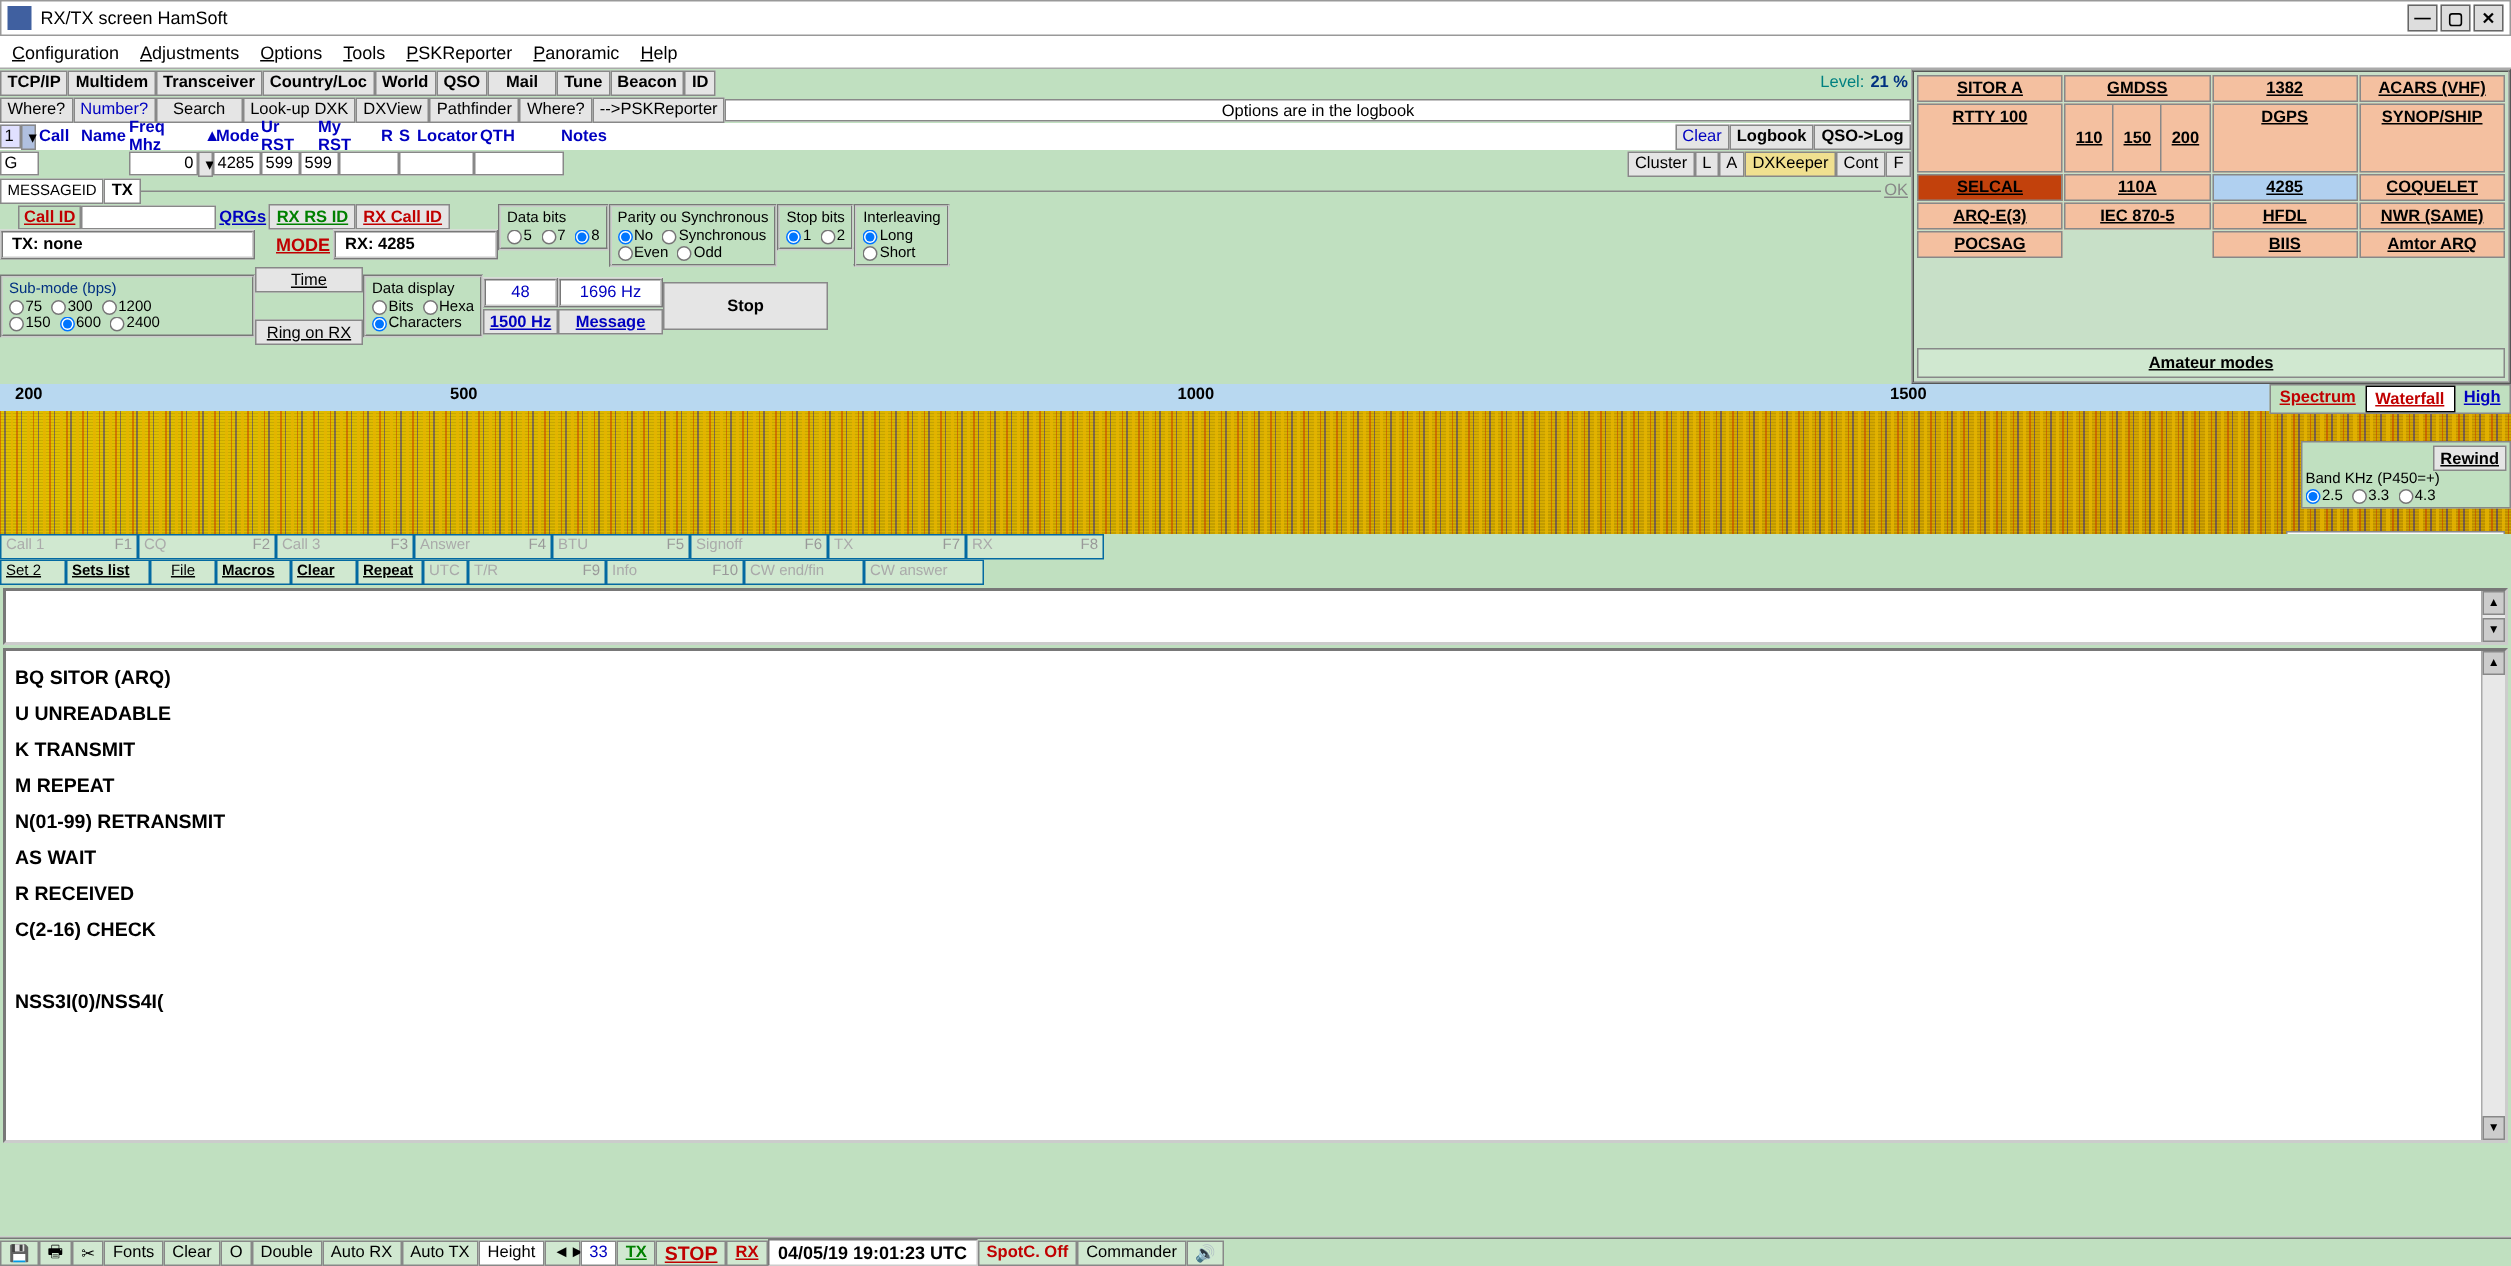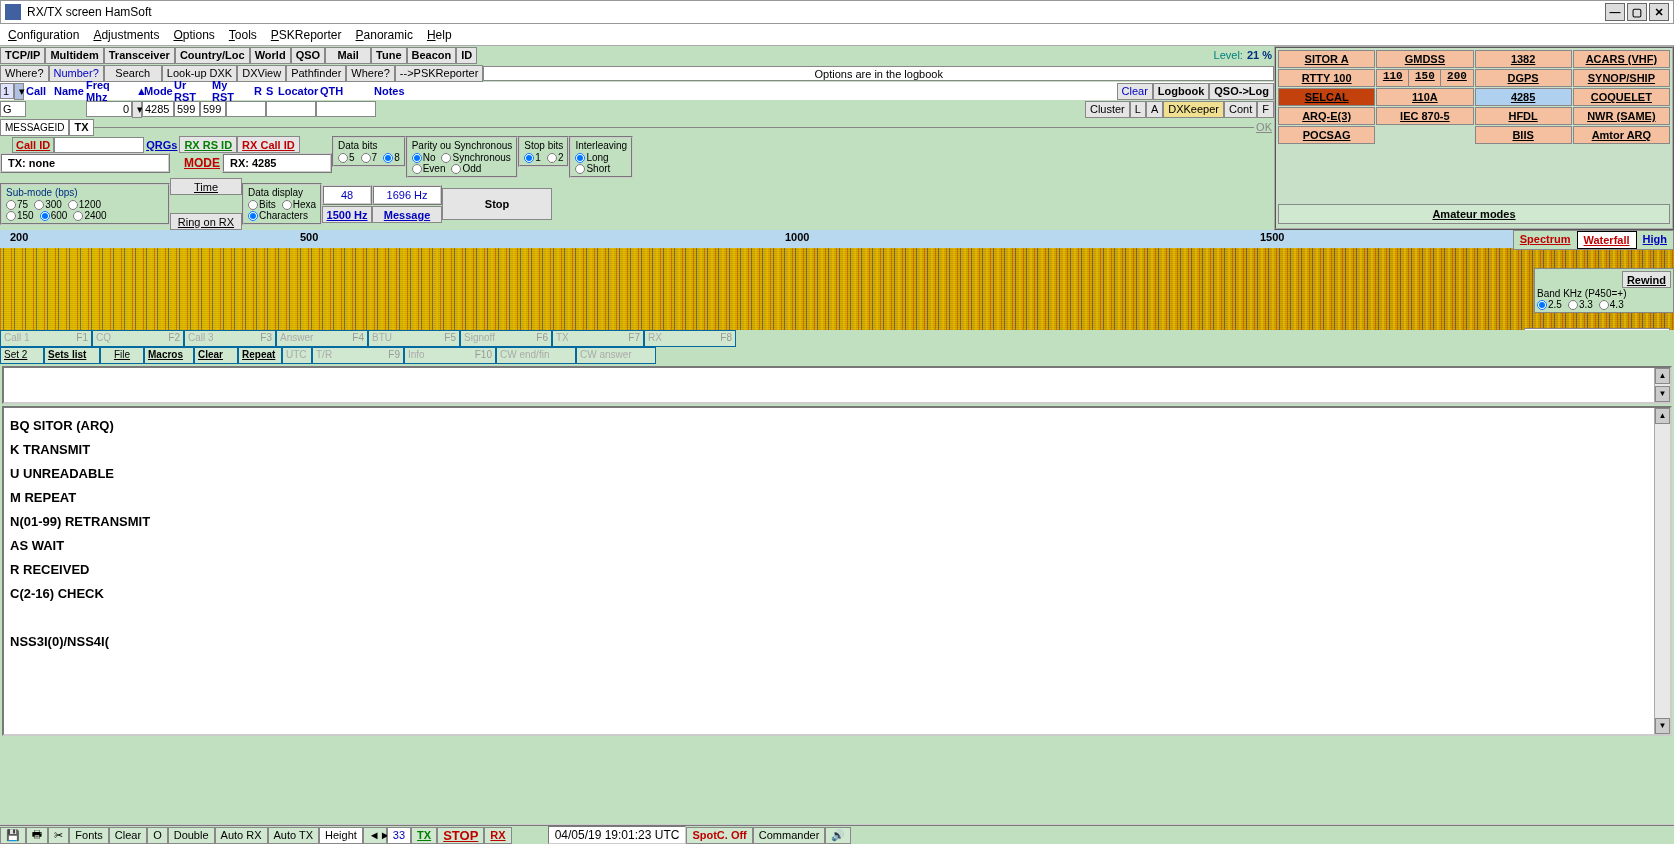--- a/index.html
+++ b/index.html
@@ -25,21 +25,21 @@
   .mode-panel { background: #fff; border: 2px ridge #ccc; padding: 2px 6px; display: flex; align-items: center; gap: 4px; font-size: 11px; }
   .radio-group { border: 2px groove #ccc; padding: 2px 4px; font-size: 10px; background: #c0e0c0; }
   .radio-group .title { font-size: 10px; margin-bottom: 1px; }
   .radio-row { display: flex; gap: 6px; align-items: center; }
   .radio-row label { display: flex; align-items: center; gap: 1px; font-size: 10px; }
   input[type=radio] { width: 10px; height: 10px; }
   .right-modes { width: 400px; background: #c8e0c8; border: 2px ridge #aaa; padding: 2px; }
   .mode-grid { display: grid; grid-template-columns: repeat(4, 1fr); gap: 1px; }
   .mode-btn { background: #f4c0a0; border: 1px solid #888; padding: 2px 3px; text-align: center; font-size: 11px; font-weight: bold; cursor: pointer; white-space: nowrap; text-decoration: underline; }
   .mode-btn.split { display: flex; padding: 0; }
-  .mode-btn.split span { flex: 1; border-right: 1px solid #888; padding: 0 1px; font-family: Liberation Mono, monospace; }
+  .mode-btn.split span { flex: 1; border-right: 1px solid #888; padding: 16px 1px; }
   .mode-btn.split span:last-child { border-right: none; }
   .amateur-btn { background: #d0e8d0; border: 1px solid #888; padding: 3px; text-align: center; font-weight: bold; cursor: pointer; margin-top: 60px; text-decoration: underline; }
   .ruler { height: 18px; background: #b8d8f0; position: relative; font-size: 11px; font-weight: bold; }
   .ruler span { position: absolute; top: 1px; }
   .waterfall { height: 82px; background: linear-gradient(90deg, #e0c000, #d0a000); position: relative; overflow: hidden; }
   .wf-noise { position: absolute; inset: 0; background-image:
     repeating-linear-gradient(90deg, rgba(200,50,0,.5) 0 1px, transparent 1px 3px, rgba(0,0,180,.4) 3px 4px, transparent 4px 7px, rgba(230,180,0,.8) 7px 9px, transparent 9px 11px),
     repeating-linear-gradient(0deg, rgba(0,0,0,.1) 0 1px, transparent 1px 2px); }
   .spec-tabs { position: absolute; right: 0; top: 0; display: flex; background: #c0e0c0; border: 1px solid #888; z-index: 2; }
   .spec-tab { padding: 2px 6px; font-size: 11px; font-weight: bold; text-decoration: underline; cursor: pointer; }
@@ -51,21 +51,21 @@
   .macro-btn { border: 1px solid #0369a1; background: #d0e8d0; font-size: 10px; display: flex; justify-content: space-between; padding: 1px 3px; width: 92px; cursor: pointer; }
   .macro-btn .fkey { color: #999; }
   .macro-btn.disabled { color: #aaa; }
   .macro-btn.bold { font-weight: bold; text-decoration: underline; }
   .tx-area { background: #fff; border: 2px inset #ccc; height: 38px; margin: 2px; position: relative; }
   .rx-area { background: #fff; border: 2px inset #ccc; height: 330px; margin: 2px; padding: 6px; font-size: 13px; font-weight: bold; line-height: 1.85; overflow: auto; position: relative; }
   .scrollbar-v { position: absolute; right: 0; top: 0; bottom: 0; width: 16px; background: #e8e8e8; border-left: 1px solid #aaa; }
   .scroll-arrow { height: 16px; background: #ccc; border: 1px solid #888; text-align: center; font-size: 8px; line-height: 14px; }
   .statusbar { position: absolute; bottom: 0; left: 0; right: 0; height: 20px; background: #c0e0c0; border-top: 2px ridge #ccc; display: flex; align-items: center; }
   .sbtn { border: 1px solid #888; background: #d0e8d0; padding: 1px 5px; font-size: 11px; cursor: pointer; height: 17px; display: inline-flex; align-items: center; }
-  .status-time { background: #fff; border: 1px inset #ccc; padding: 1px 6px; font-weight: normal; font-size: 12px; margin-left: 36px; }
+  .status-time { background: #fff; border: 1px inset #ccc; padding: 1px 6px; font-weight: bold; font-size: 12px; }
   .rx-label { position: absolute; right: 4px; top: 80px; background: #fff; border: 1px solid #888; font-size: 11px; font-weight: bold; padding: 1px 4px; text-decoration: underline; }
   .flex { display: flex; align-items: center; }
 </style>
 </head>
 <body>
 
 <div class="titlebar">
   <div class="titlebar-icon"></div>
   <div class="titlebar-text">RX/TX screen  HamSoft</div>
   <div class="winbtns">
@@ -444,22 +444,22 @@
 
 <div class="tx-area">
   <div class="scrollbar-v">
       <div class="scroll-arrow">▲</div>
       <div class="scroll-arrow" style="position:absolute;bottom:0;width:100%">▼</div>
     </div>
 </div>
 
 <div class="rx-area" id="rxarea">
   <div>BQ SITOR (ARQ)</div>
+    <div>U UNREADABLE</div>
     <div>K TRANSMIT</div>
-    <div>U UNREADABLE</div>
     <div>M REPEAT</div>
     <div>N(01-99) RETRANSMIT</div>
     <div>AS WAIT</div>
     <div>R RECEIVED</div>
     <div>C(2-16) CHECK</div>
     <div>&nbsp;</div>
     <div>NSS3I(0)/NSS4I(</div>
     <div class="scrollbar-v">
       <div class="scroll-arrow">▲</div>
       <div class="scroll-arrow" style="position:absolute;bottom:0;width:100%">▼</div>

